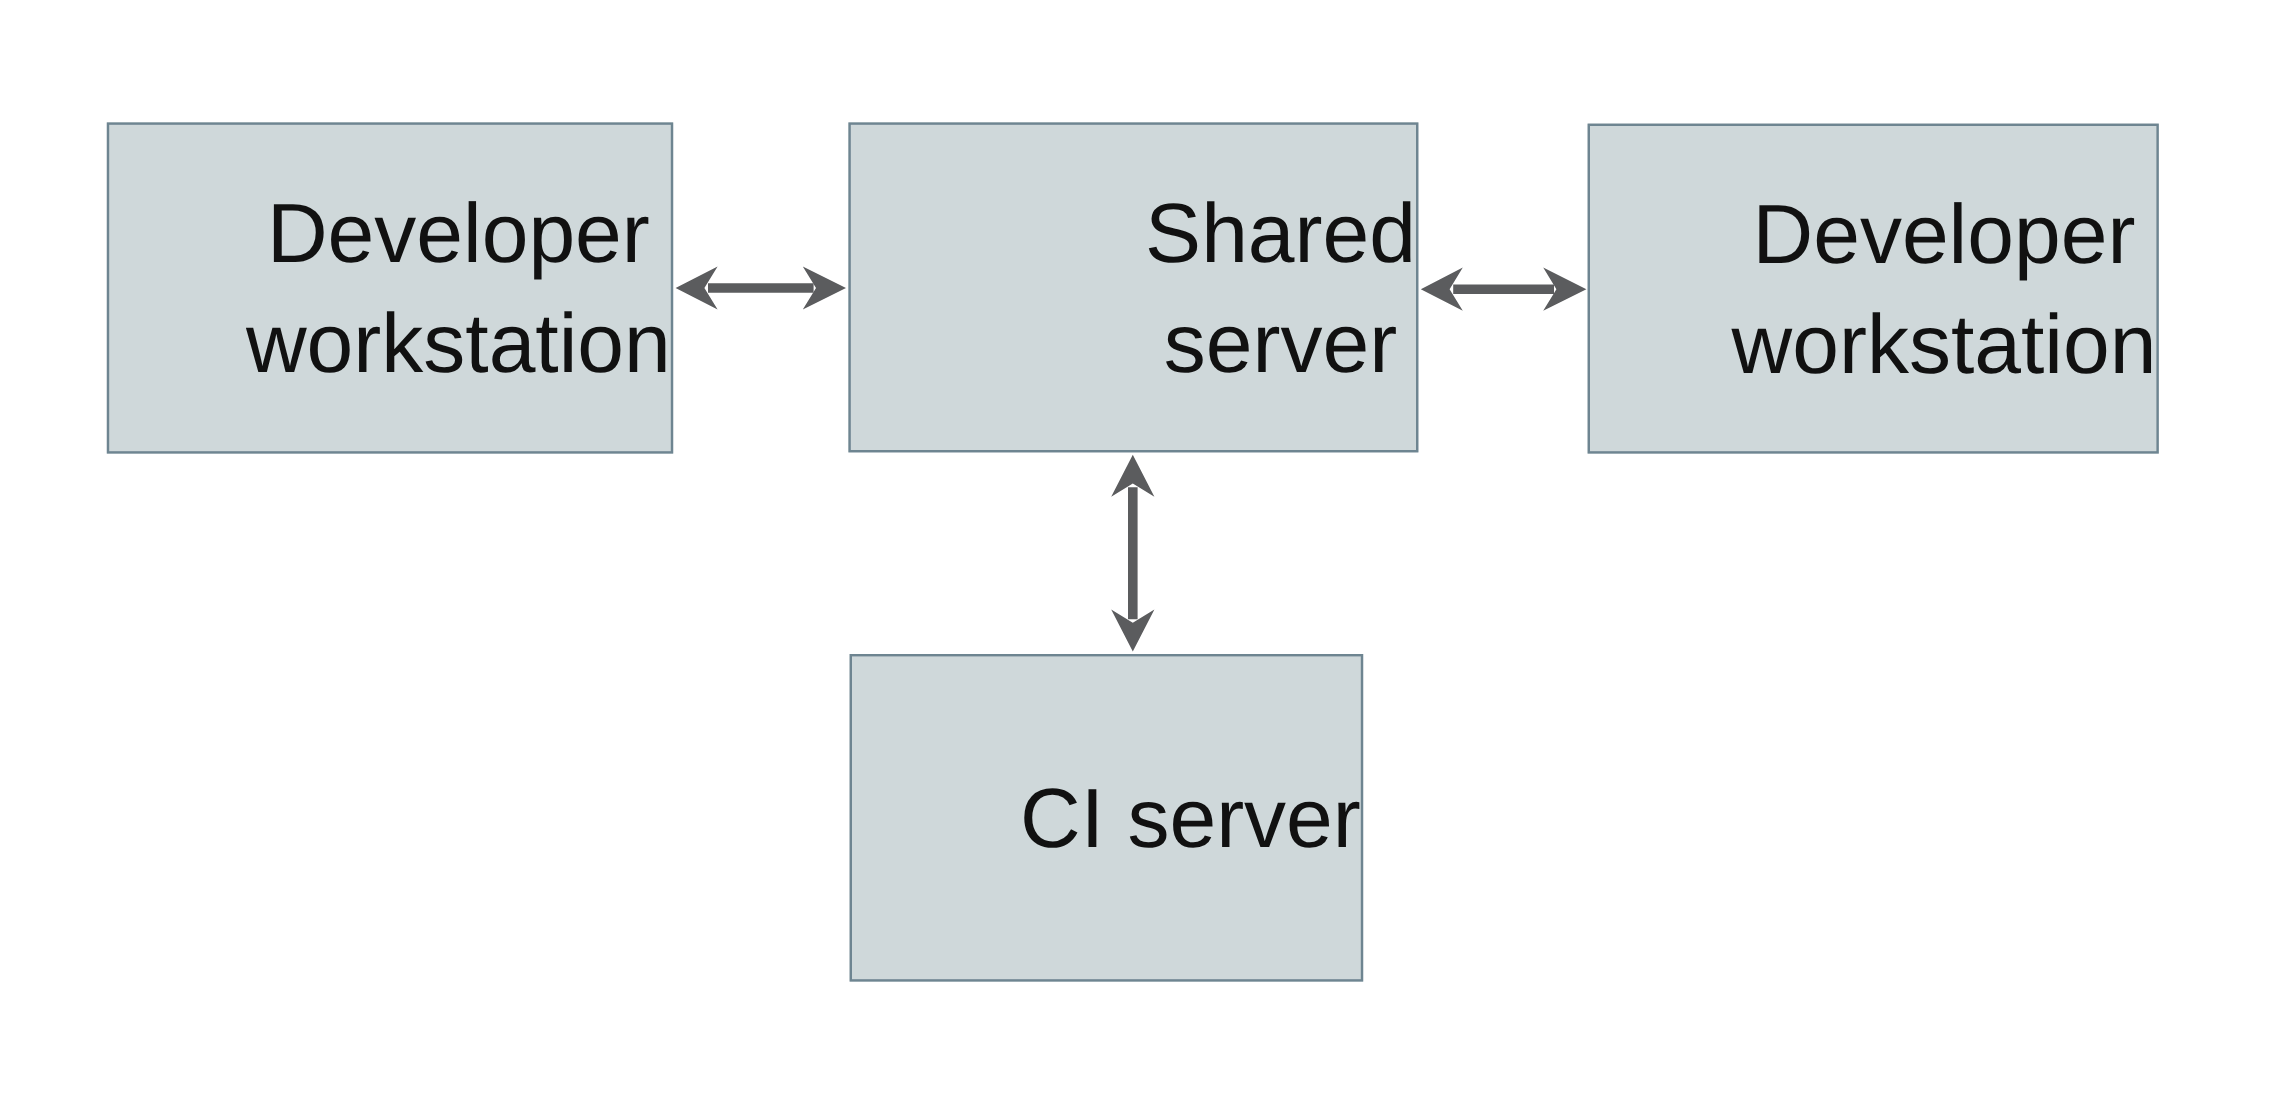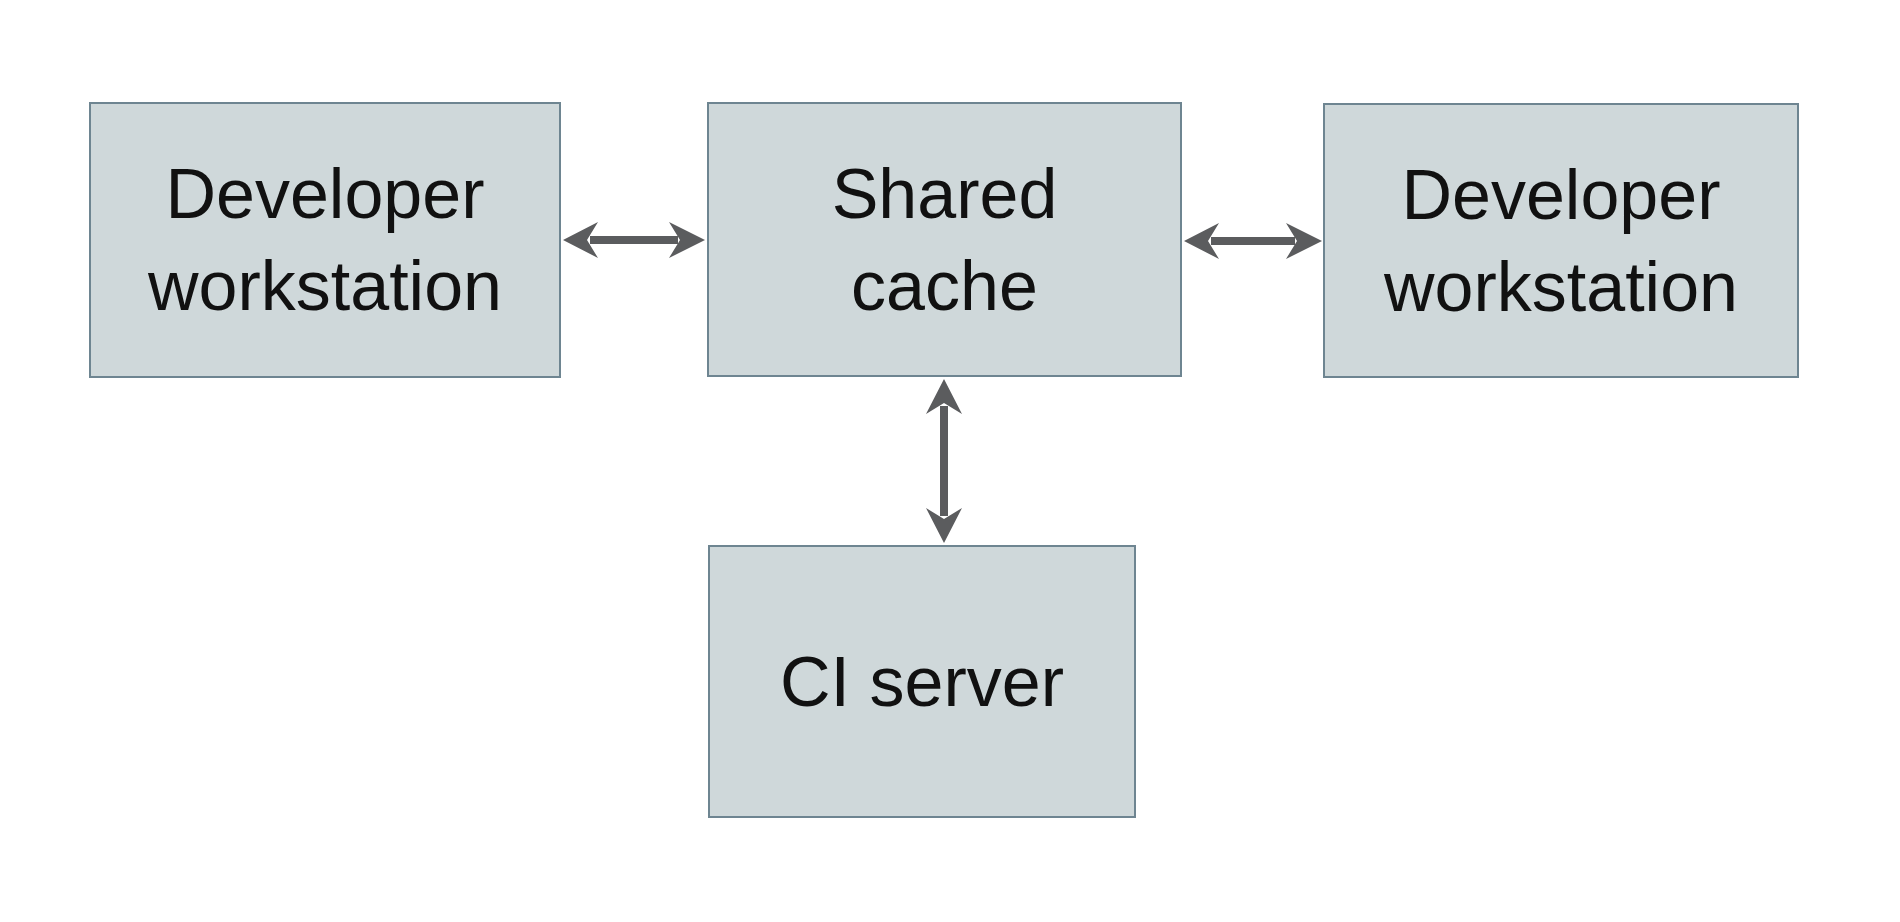--- a/index.html
+++ b/index.html
@@ -15,21 +15,21 @@
     overflow: hidden;
     font-family: "Liberation Sans", sans-serif;
   }
   .node {
     position: absolute;
     background: #cfd8da;
     border: 2px solid #6e8591;
     box-sizing: border-box;
     display: flex;
     align-items: center;
-    justify-content: center;
+    justify-content: flex-end;
     text-align: center;
   }
   .node-label {
     white-space: pre-line;
     font-size: 70px;
     line-height: 92px;
     color: #111111;
     letter-spacing: 0px;
   }
   .node-dev-left  { left: 89px;   top: 102px; width: 472px; height: 276px; }
@@ -47,21 +47,21 @@
 
 <div class="canvas">
 
   <div class="node node-dev-left">
     <span class="node-label">Developer
 workstation</span>
   </div>
 
   <div class="node node-cache">
     <span class="node-label">Shared
-cache</span>
+server</span>
   </div>
 
   <div class="node node-dev-right">
     <span class="node-label">Developer
 workstation</span>
   </div>
 
   <div class="node node-ci">
     <span class="node-label">CI server</span>
   </div>

